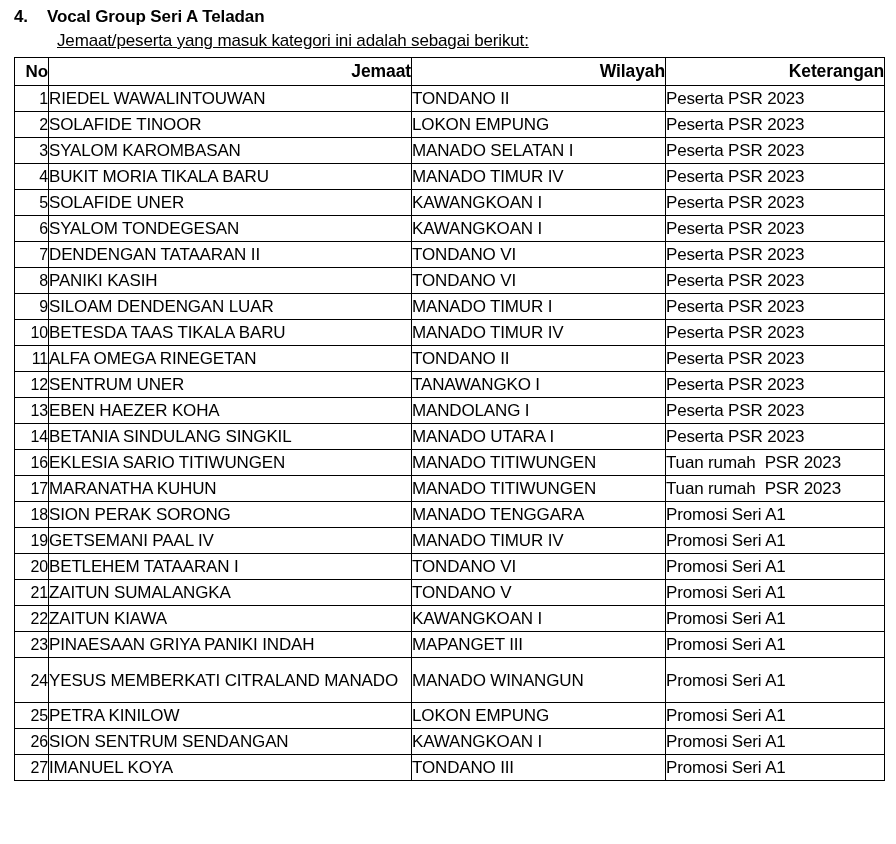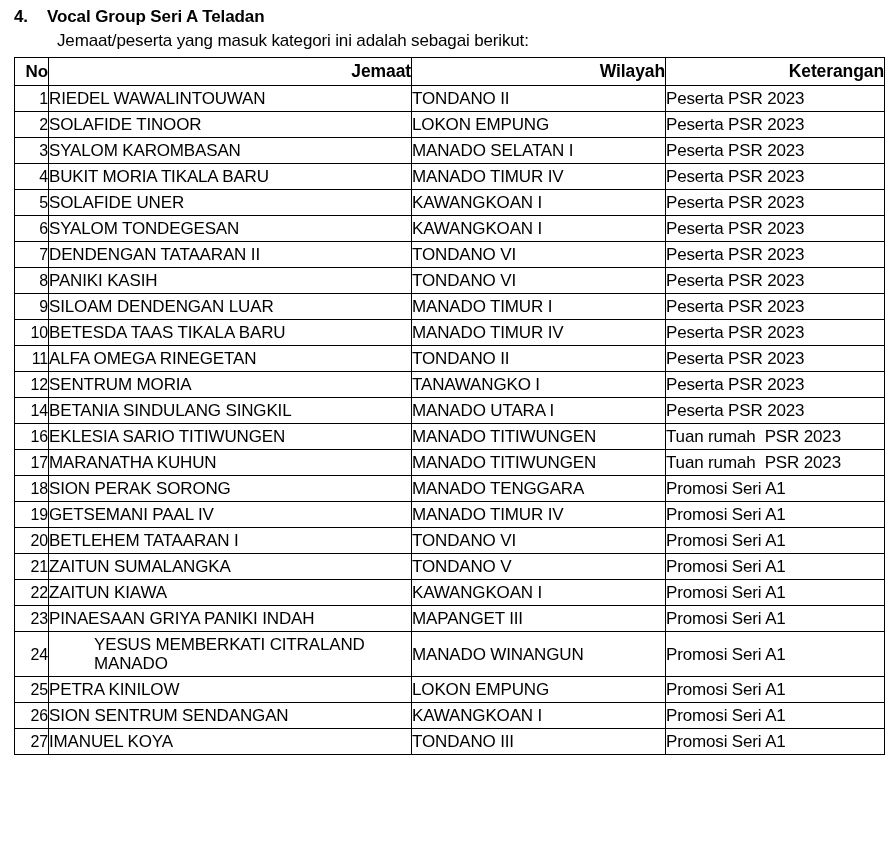--- a/index.html
+++ b/index.html
@@ -41,20 +41,21 @@
     white-space: nowrap;
   }
   .subheading {
     position: absolute;
     left: 57px;
     top: 30px;
     font-size: 17px;
     line-height: 21px;
     letter-spacing: -0.15px;
     white-space: nowrap;
+    text-decoration: underline;
   }
 
   
   .tbl-wrap {
     position: absolute;
     left: 14px;
     top: 57px;
     width: 870px;
   }
   table.data {
@@ -97,21 +98,20 @@
     letter-spacing: -0.2px;
   }
   td.cell-text {
     padding: 0 2px 0 4px;
     white-space: nowrap;
     line-height: 19px;
   }
   td.cell-text.wrap {
     white-space: normal;
     line-height: 19px;
-    padding-left: 45px;
   }
   tr.tall { height: 45px; }
   tr.tall td.cell-no { padding-top: 1px; }
 </style>
 </head>
 <body>
 
 <div class="page">
 
   <div class="heading-row">
@@ -199,22 +199,28 @@
             <td class="cell-text">Peserta PSR 2023</td>
           </tr>
           <tr>
             <td class="cell-no">11</td>
             <td class="cell-text">ALFA OMEGA RINEGETAN</td>
             <td class="cell-text">TONDANO II</td>
             <td class="cell-text">Peserta PSR 2023</td>
           </tr>
           <tr>
             <td class="cell-no">12</td>
-            <td class="cell-text">SENTRUM MORIA</td>
+            <td class="cell-text">SENTRUM UNER</td>
             <td class="cell-text">TANAWANGKO I</td>
+            <td class="cell-text">Peserta PSR 2023</td>
+          </tr>
+          <tr>
+            <td class="cell-no">13</td>
+            <td class="cell-text">EBEN HAEZER KOHA</td>
+            <td class="cell-text">MANDOLANG I</td>
             <td class="cell-text">Peserta PSR 2023</td>
           </tr>
           <tr>
             <td class="cell-no">14</td>
             <td class="cell-text">BETANIA SINDULANG SINGKIL</td>
             <td class="cell-text">MANADO UTARA I</td>
             <td class="cell-text">Peserta PSR 2023</td>
           </tr>
           <tr>
             <td class="cell-no">16</td>

